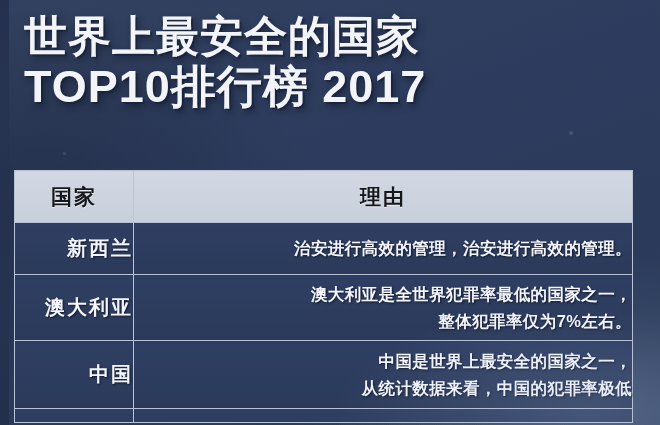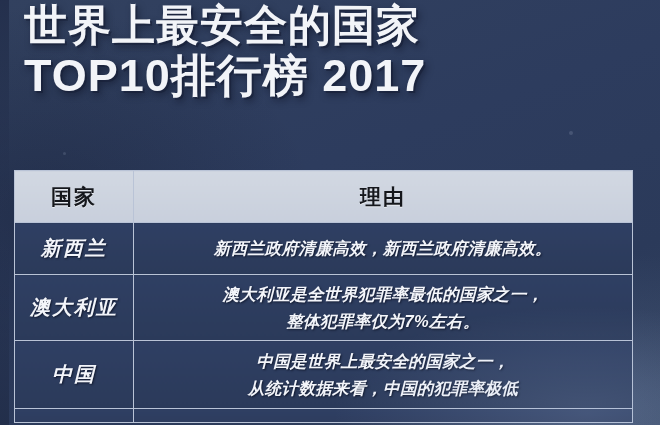--- a/index.html
+++ b/index.html
@@ -40,21 +40,21 @@
     border-radius: 50%;
     background: rgba(215,228,250,0.30);
     filter: blur(0.6px);
     pointer-events: none;
   }
 
   
   .title-block {
     position: absolute;
     left: 24px;
-    top: 2px;
+    top: 13px;
     width: 612px;
   }
   .title-line {
     color: #f2f4f8;
     font-weight: bold;
     letter-spacing: 1px;
     line-height: 1.08;
     white-space: nowrap;
     text-shadow:
       2px 2px 0 rgba(22,30,52,0.55),
@@ -88,24 +88,23 @@
     height: 51px;
     text-align: center;
     vertical-align: middle;
     letter-spacing: 2px;
     text-shadow: 0 1px 0 rgba(255,255,255,0.55);
   }
 
   .data-row td {
     background: linear-gradient(180deg, #2f3f63 0%, #2b3a5a 100%);
     color: #f3f5fa;
-    text-align: center;
+    text-align: right;
     vertical-align: middle;
     text-shadow: 1px 1px 2px rgba(12,18,36,0.85);
-    font-style: italic;
   }
   .cell-country {
     font-size: 20px;
     font-weight: bold;
     letter-spacing: 2px;
   }
   .cell-reason {
     font-size: 16.5px;
     font-weight: bold;
     line-height: 1.62;
@@ -157,21 +156,21 @@
     <thead>
       <tr class="thead-row">
         <th>国家</th>
         <th>理由</th>
       </tr>
     </thead>
     <tbody>
       <tr class="data-row row-h-1">
         <td class="cell-country">新西兰</td>
         <td class="cell-reason">
-          <span class="reason-line">新西兰政府清廉高效，新西兰政府清廉高效。</span>
+          <span class="reason-line">治安进行高效的管理，治安进行高效的管理。</span>
         </td>
       </tr>
       <tr class="data-row row-h-2">
         <td class="cell-country">澳大利亚</td>
         <td class="cell-reason">
           <span class="reason-line">澳大利亚是全世界犯罪率最低的国家之一，</span>
           <span class="reason-line">整体犯罪率仅为7%左右。</span>
         </td>
       </tr>
       <tr class="data-row row-h-3">

